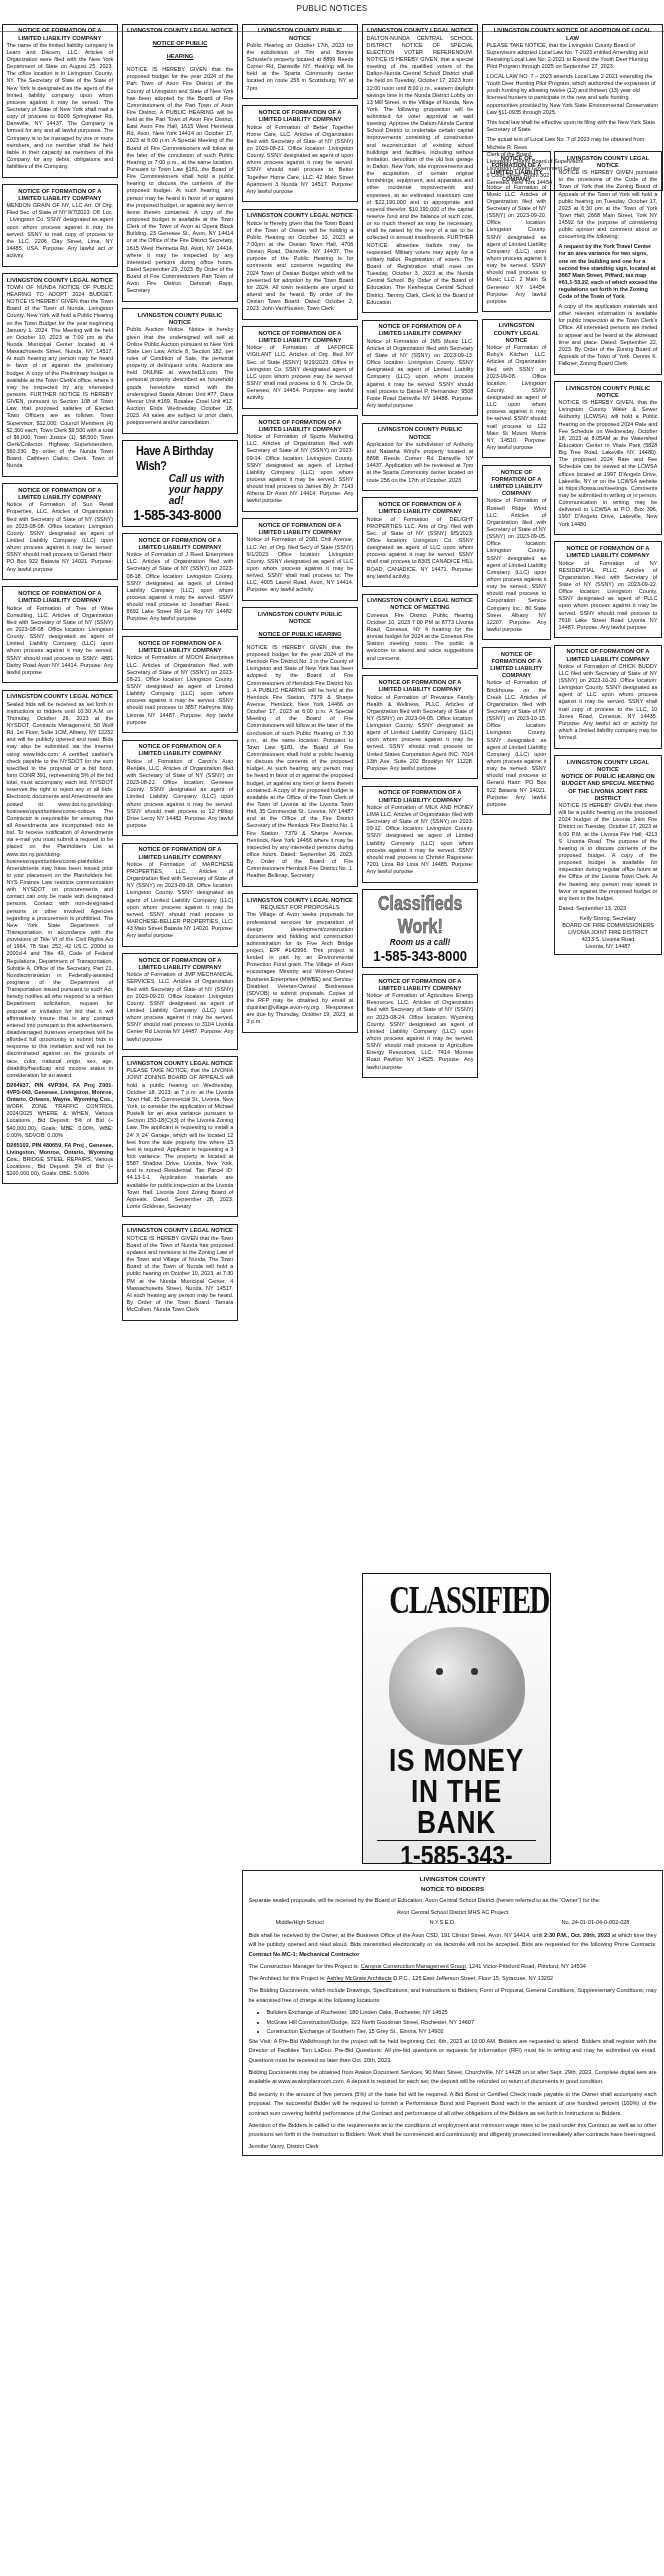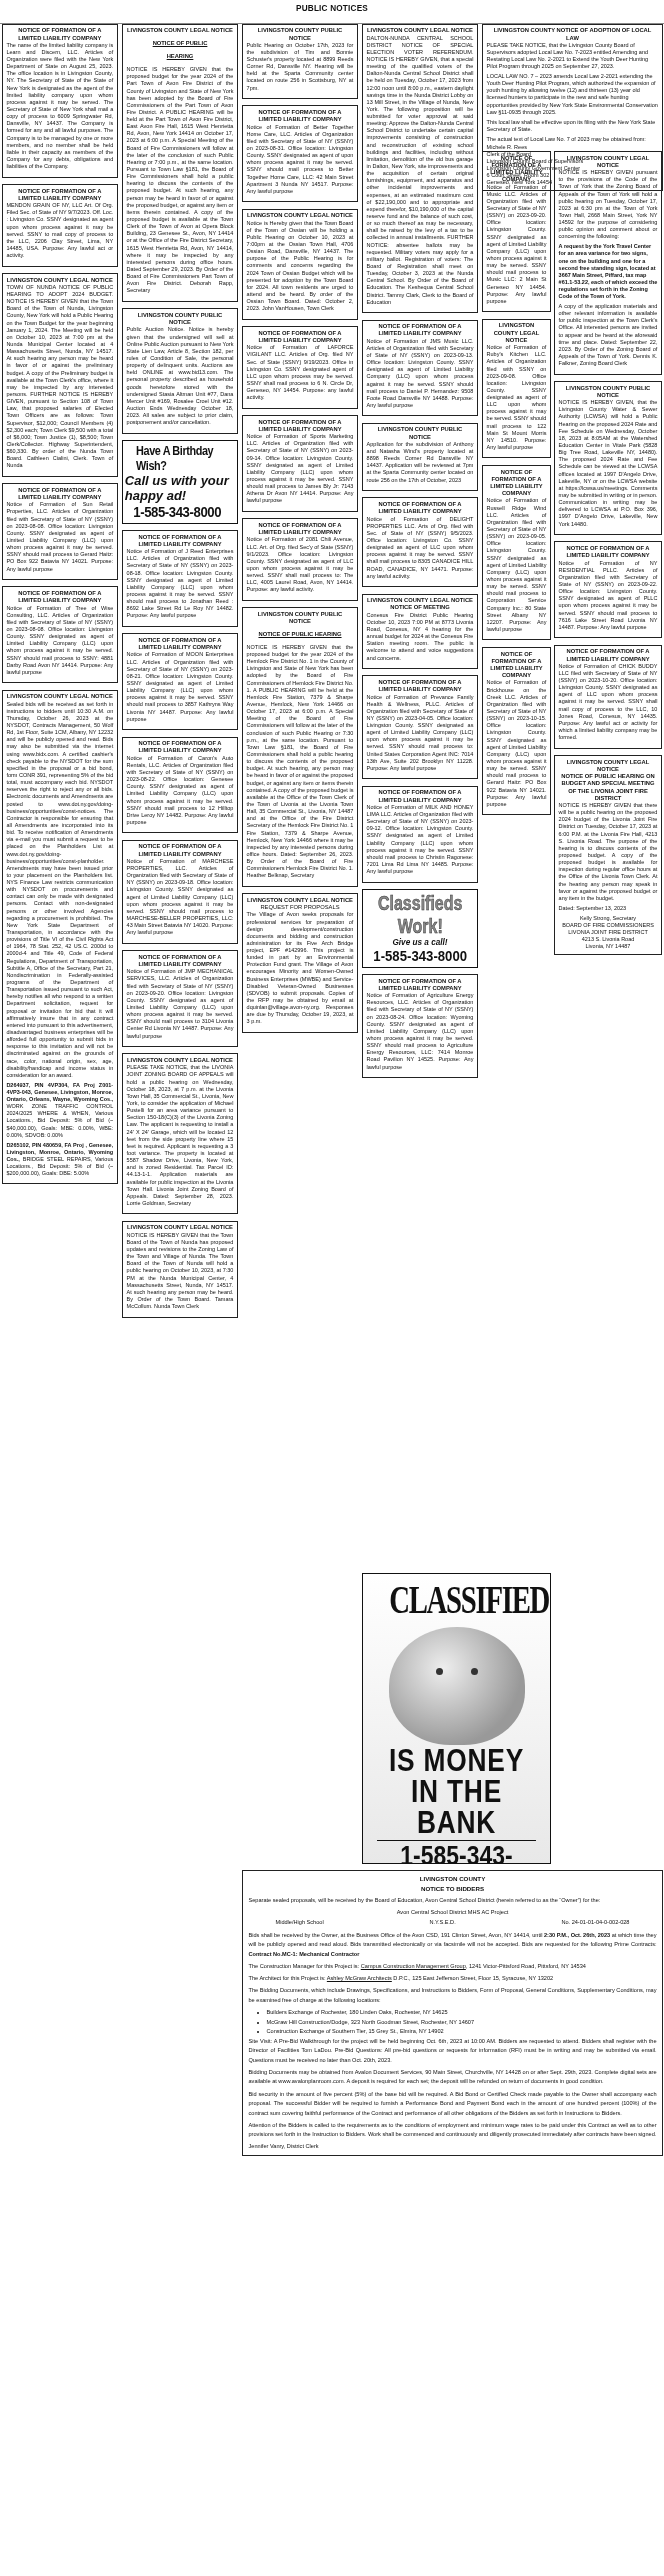--- a/index.html
+++ b/index.html
@@ -1,32 +1,32 @@
 <!DOCTYPE html>
 <html style="font-size:14.5px"><head>
 <meta charset="utf-8">
 <style>
   * { box-sizing: border-box; margin: 0; padding: 0; }
   body { width: 664px; height: 2576px; background: #fff; font-family: "Liberation Sans", sans-serif; color: #111; overflow: hidden; position: relative; }
-  .page-head { height: 24px; text-align: center; font-weight: bold; font-size: 8.2px; padding-top: 3.6px; border-bottom: 0.9px solid #888; letter-spacing: 0.2px; }
+  .page-head { height: 32px; text-align: center; font-weight: normal; font-size: 8.2px; padding-top: 3.6px; border-bottom: 0.9px solid #888; letter-spacing: 0.2px; }
   .col { position: absolute; top: 23.6px; }
   .c1 { left: 1.8px; width: 116px; }
   .c2 { left: 122px; width: 116px; }
   .c3 { left: 242px; width: 116px; }
   .c4 { left: 362px; width: 116px; }
   .c5 { left: 482px; width: 181px; }
   .c6 { left: 554px; width: 108px; }
   .notice { border: 1.4px solid #222; padding: 2.7px 3.6px 3.6px; margin-bottom: 6.4px; font-size: 5.5px; line-height: 1.3; }
   .notice .hd { font-weight: bold; text-align: center; font-size: 5.8px; line-height: 1.25; }
   .notice .sub { font-weight: bold; text-align: center; text-decoration: underline; margin: 5.5px 0; font-size: 5.8px; }
   .notice p { margin-bottom: 2.7px; text-align: justify; }
   .notice b { font-weight: bold; }
   .ad-birthday { border: 1.8px solid #111; padding: 1.8px; margin-bottom: 6.4px; }
   .ad-birthday .big { font-family: "Liberation Sans", sans-serif; font-weight: bold; font-size: 13.6px; letter-spacing: -0.5px; transform: scaleX(.8); }
-  .ad-birthday .mid { font-style: italic; font-weight: bold; font-size: 13px; }
+  .ad-birthday .mid { font-style: italic; font-weight: bold; font-size: 10px; margin-left: 44px; }
   .ad-birthday .phone { font-weight: bold; font-size: 15.5px; letter-spacing: -0.5px; transform: scaleX(.85); }
   .ad-class-work { border: 1.8px solid #111; text-align: center; padding: 1.8px; margin-bottom: 6.4px; }
   .ad-class-work .big { font-weight: bold; font-size: 20px; color: #888; -webkit-text-stroke: 0.5px #333; transform: scaleX(.8); }
   .ad-class-work .mid { font-style: italic; font-weight: bold; font-size: 8.2px; }
   .ad-class-work .phone { font-weight: bold; font-size: 15.5px; transform: scaleX(.85); }
   .ad-money { border: 1.8px solid #111; background: linear-gradient(#fff, #e8e8e8); text-align: center; position: absolute; left: 362px; top: 1573px; width: 189px; height: 291px; overflow: hidden; }
   .ad-money .title { font-family: "Liberation Serif", serif; font-weight: bold; font-size: 40px; letter-spacing: -1.8px; transform: scaleX(.72); line-height: 1; margin-top: 5.5px; }
   .piggy { width: 136px; height: 118px; margin: 7.3px auto 0; border-radius: 50% 50% 45% 45%; background: radial-gradient(circle at 40% 35%, #eee, #999 70%); position: relative; }
   .piggy .eye { position: absolute; width: 7.3px; height: 7.3px; background: #333; border-radius: 50%; top: 41px; }
   .ad-money .mtxt { font-weight: bold; font-size: 31px; line-height: 1; letter-spacing: 0.9px; transform: scaleX(.85); }
@@ -181,21 +181,21 @@
     <div class="hd">NOTICE OF FORMATION OF A LIMITED LIABILITY COMPANY</div>
     <p>Notice of Formation of Prevance Family Health &amp; Wellness, PLLC. Articles of Organization filed with Secretary of State of NY (SSNY) on 2023-04-05. Office location: Livingston County. SSNY designated as agent of Limited Liability Company (LLC) upon whom process against it may be served. SSNY should mail process to: United States Corporation Agent INC: 7014 13th Ave, Suite 202 Brooklyn NY 11228. Purpose: Any lawful purpose</p>
   </div>
   <div class="notice">
     <div class="hd">NOTICE OF FORMATION OF A LIMITED LIABILITY COMPANY</div>
     <p>Notice of Formation of MILK AND HONEY LIMA LLC. Articles of Organization filed with Secretary of State of NY (SSNY) on 2023-09-12. Office location: Livingston County. SSNY designated as agent of Limited Liability Company (LLC) upon whom process against it may be served. SSNY should mail process to Christin Ragonese: 7201 Lima Rd Lima NY 14485. Purpose: Any lawful purpose</p>
   </div>
   <div class="ad-class-work">
     <div class="big">Classifieds</div>
     <div class="big">Work!</div>
-    <div class="mid">Give us a call!</div>
+    <div class="mid">Room us a call!</div>
     <div class="phone">1-585-343-8000</div>
   </div>
   <div class="notice">
     <div class="hd">NOTICE OF FORMATION OF A LIMITED LIABILITY COMPANY</div>
     <p>Notice of Formation of Agriculture Energy Resources, LLC. Articles of Organization filed with Secretary of State of NY (SSNY) on 2023-08-24. Office location: Wyoming County. SSNY designated as agent of Limited Liability Company (LLC) upon whom process against it may be served. SSNY should mail process to Agriculture Energy Resources, LLC: 7414 Monroe Road Pavilion NY 14525. Purpose: Any lawful purpose</p>
   </div>
 </div>
 
 <div class="col c5" style="top:23.6px">
   <div class="notice">

